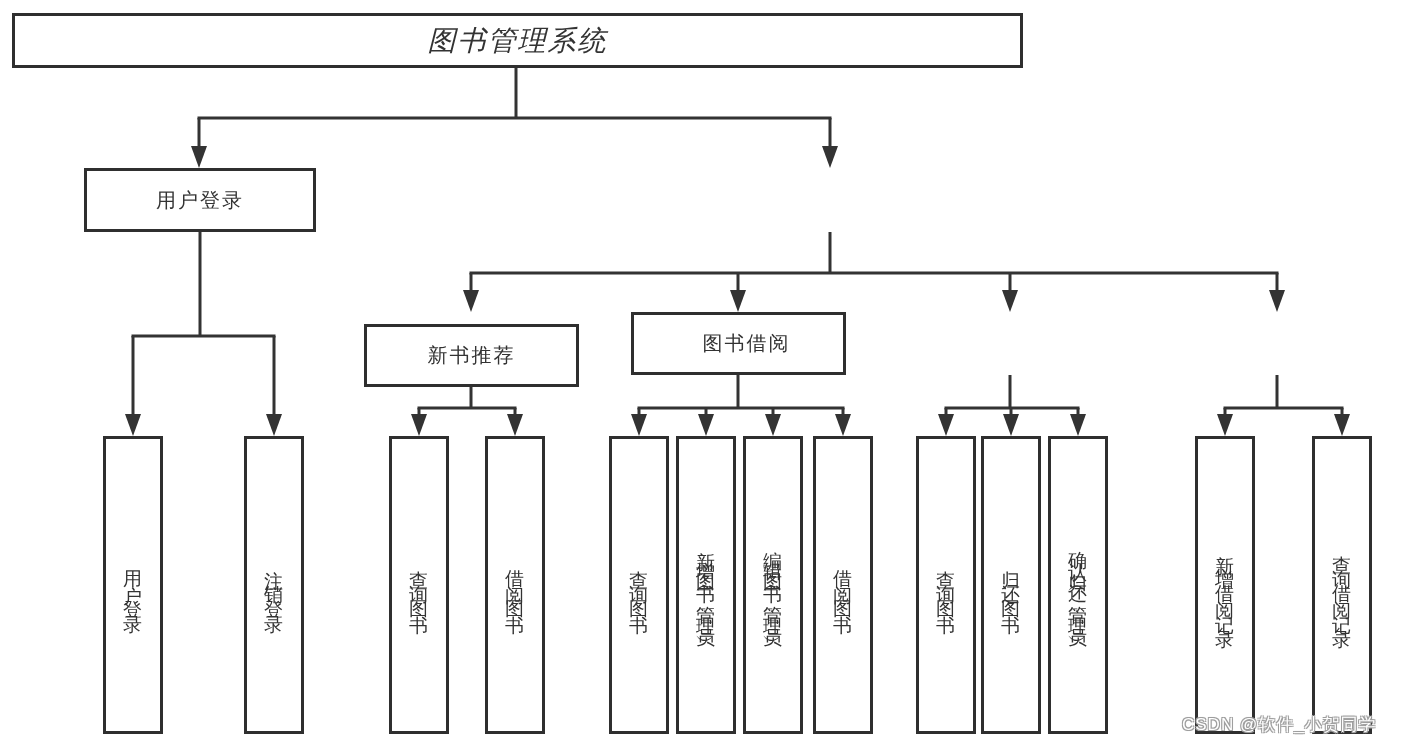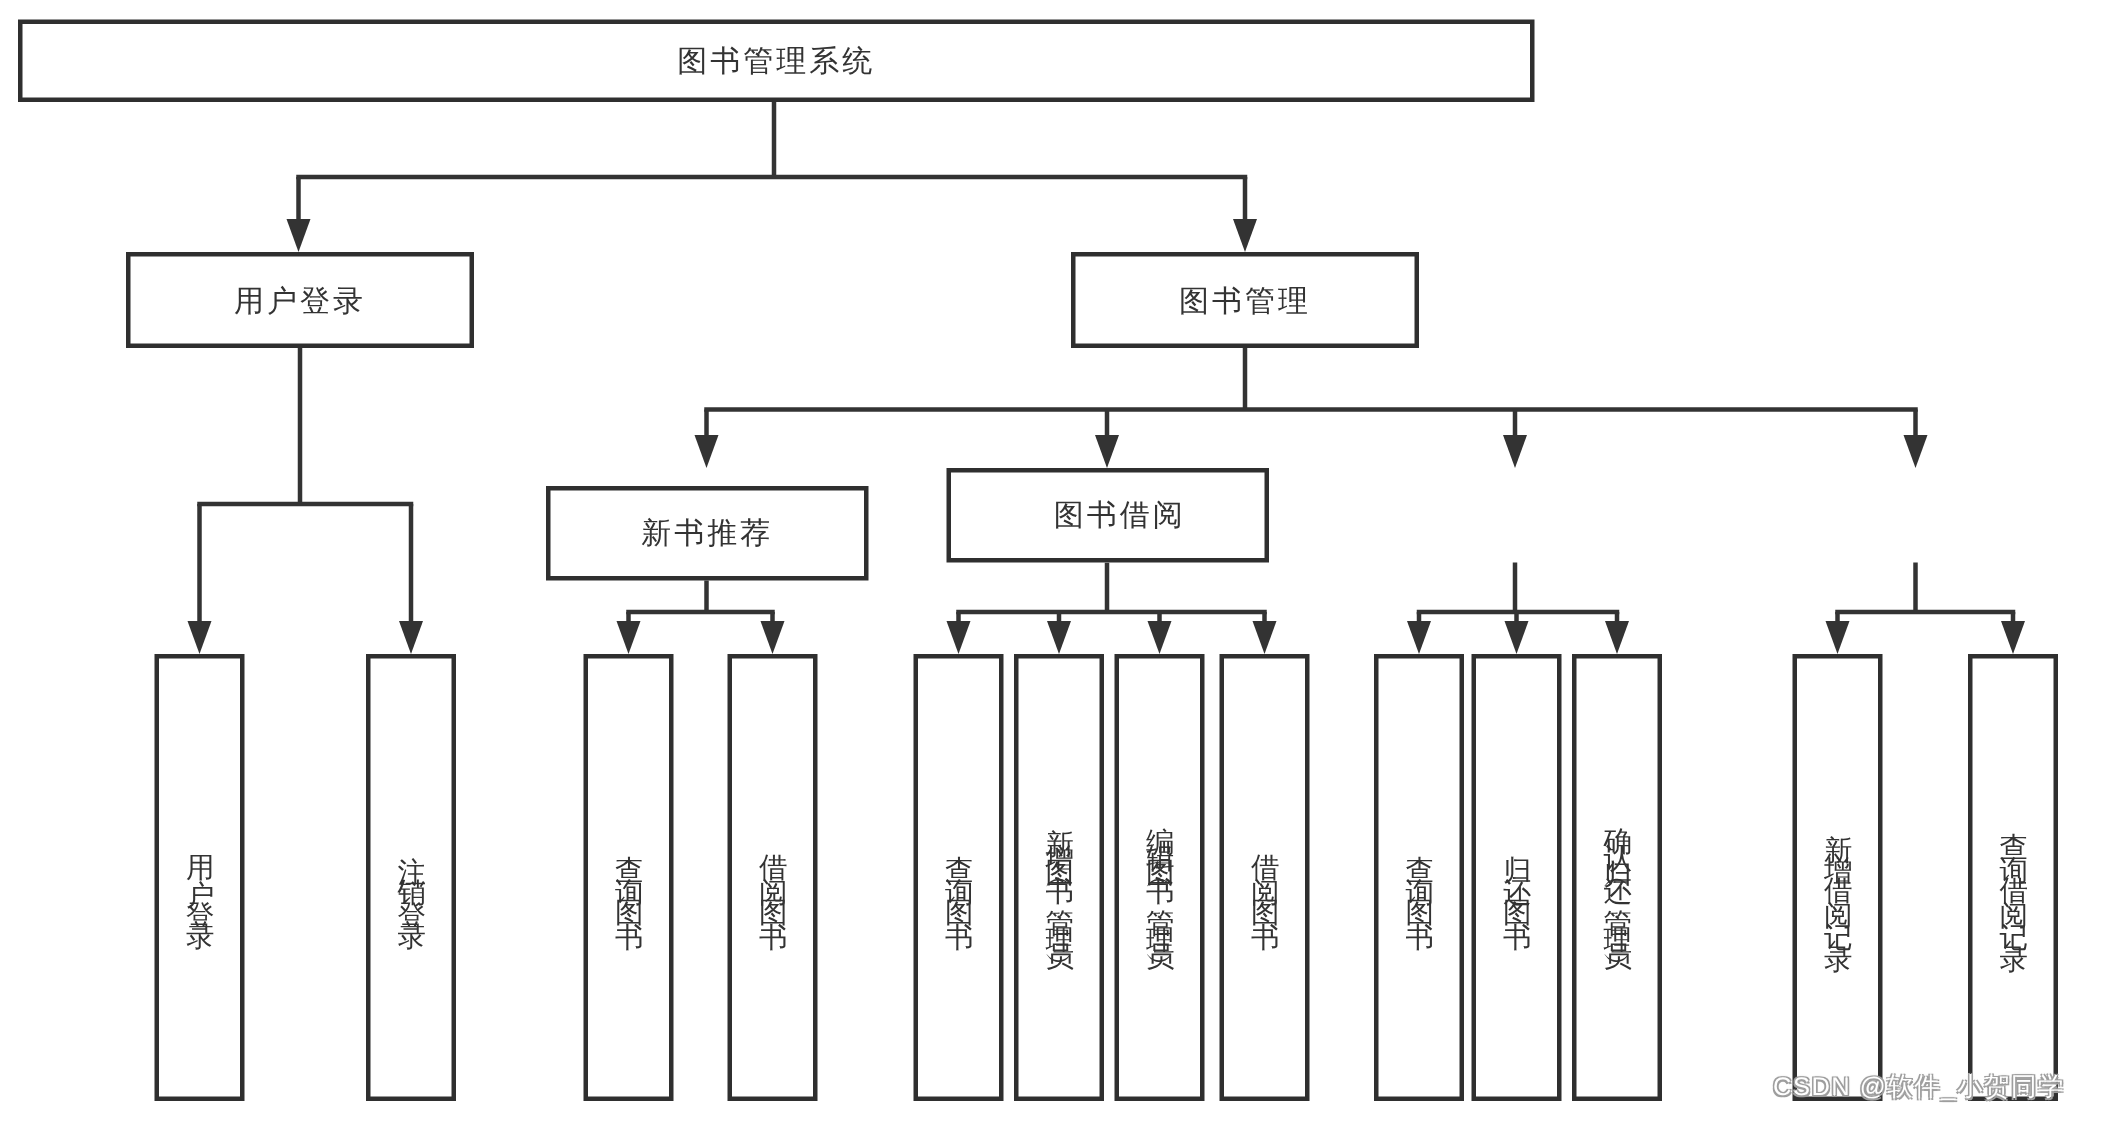--- a/index.html
+++ b/index.html
@@ -30,22 +30,23 @@
     align-items: center;
     justify-content: center;
     color: #333333;
   }
   .hlabel {
     font-size: 20px;
     letter-spacing: 2px;
     white-space: nowrap;
   }
   .root-label {
-    font-size: 20px;
+    font-size: 28px;
     letter-spacing: 2px;
+    font-style: italic;
   }
   .leaf .vtext {
     writing-mode: vertical-rl;
     text-orientation: mixed;
     font-size: 19px;
     letter-spacing: 15px;
     line-height: 1;
   }
   .leaf.tight .vtext {
     letter-spacing: 11px;
@@ -138,23 +139,20 @@
     </g>
   </svg>
 
   <div class="node" style="left:12px; top:13px; width:1011px; height:55px;">
     <span class="root-label">图书管理系统</span>
   </div>
 
   <div class="node" style="left:84px; top:168px; width:232px; height:64px;">
     <span class="hlabel">用户登录</span>
   </div>
-  <div class="node" style="left:714px; top:168px; width:232px; height:64px;">
-    <span class="hlabel">图书管理</span>
-  </div>
 
   <div class="node" style="left:364px; top:312px; width:215px; height:63px;margin-top:12px;">
     <span class="hlabel">新书推荐</span>
   </div>
   <div class="node" style="left:631px; top:312px; width:215px; height:63px;padding-left:16px;">
     <span class="hlabel">图书借阅</span>
   </div>
 
   <div class="node leaf" style="left:103px; top:436px; width:60px; height:298px;">
     <span class="vtext">用户登录</span>

